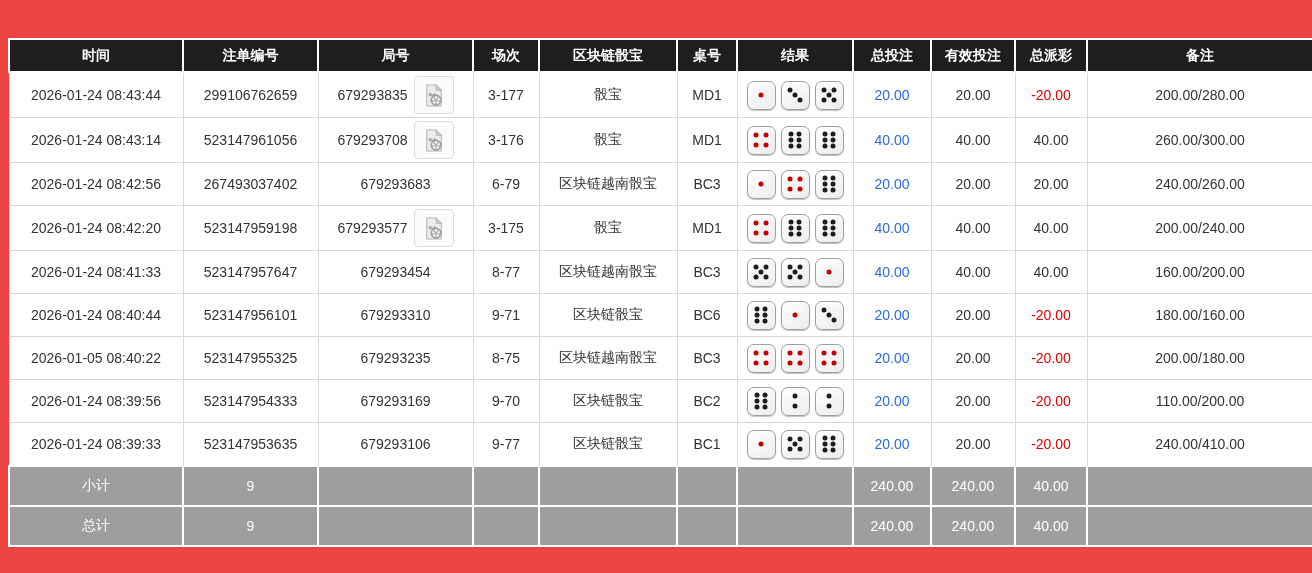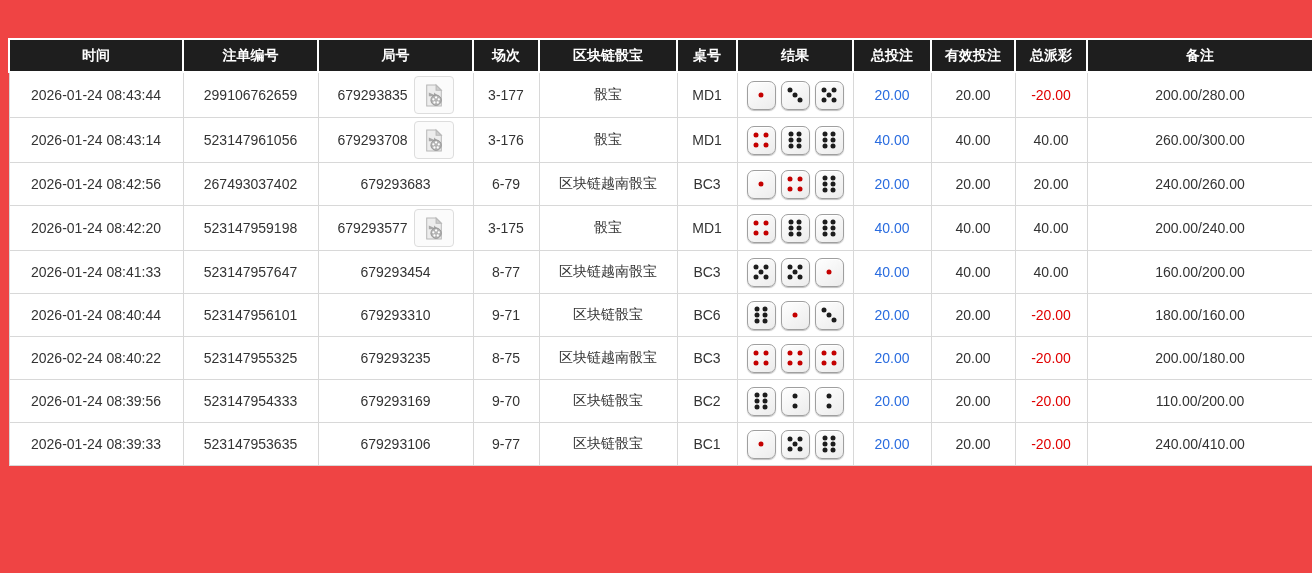--- a/index.html
+++ b/index.html
@@ -331,21 +331,21 @@
                 <span class="pip" style="left: 70%; top: 70%;"></span>
               </span>
             </span>
           </td>
     <td class="val-blue">20.00</td>
     <td>20.00</td>
     <td class="neg">-20.00</td>
     <td>180.00/160.00</td>
   </tr>
         <tr>
-    <td>2026-02-24 08:40:22</td>
+    <td>2026-01-05 08:40:22</td>
     <td>523147955325</td>
     <td>
       <span class="round-cell-inner">
         <span>679293235</span>
 
       </span>
     </td>
     <td>8-75</td>
     <td>区块链越南骰宝</td>
     <td>BC3</td>
@@ -447,15 +447,41 @@
               </span>
             </span>
           </td>
     <td class="val-blue">20.00</td>
     <td>20.00</td>
     <td class="neg">-20.00</td>
     <td>240.00/410.00</td>
   </tr>
       </tbody>
     <tfoot>
+      <tr>
+        <td>小计</td>
+        <td>9</td>
+        <td></td>
+          <td></td>
+        <td></td>
+          <td></td>
+        <td></td>
+        <td>240.00</td>
+        <td>240.00</td>
+        <td>40.00</td>
+        <td></td>
+      </tr>
+      <tr>
+        <td>总计</td>
+        <td>9</td>
+        <td></td>
+          <td></td>
+        <td></td>
+          <td></td>
+        <td></td>
+        <td>240.00</td>
+        <td>240.00</td>
+        <td>40.00</td>
+        <td></td>
+      </tr>
     </tfoot>
   </table>
 </div>
 
 </body></html>

